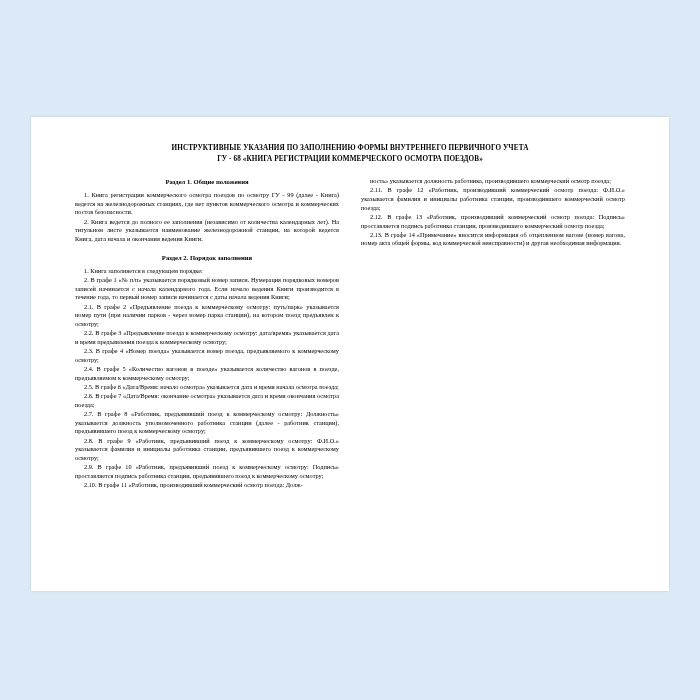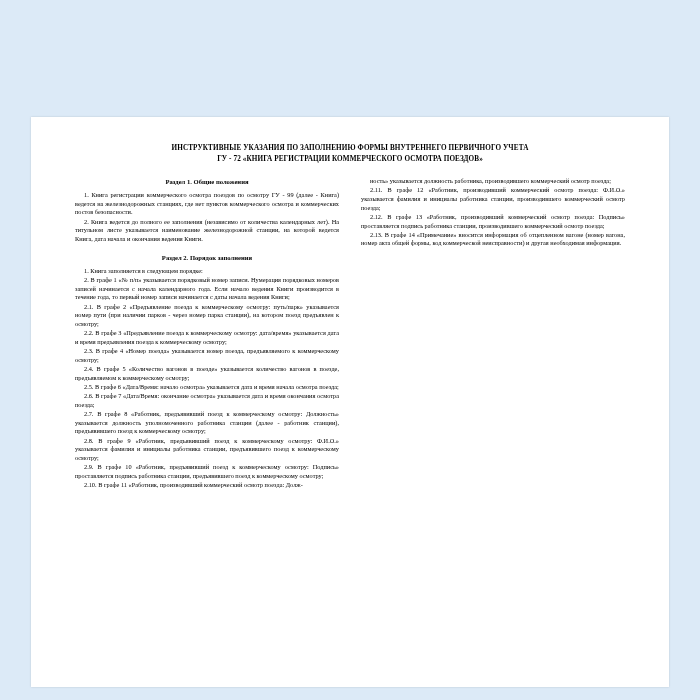--- a/index.html
+++ b/index.html
@@ -11,21 +11,21 @@
     height: 700px;
     background: #dceaf7;
     font-family: "Liberation Serif", serif;
     overflow: hidden;
   }
   .page {
     position: absolute;
     left: 31px;
     top: 117px;
     width: 638px;
-    height: 570px;
+    height: 474px;
     background: #ffffff;
     box-shadow: 0 0 2px rgba(0,0,0,0.15);
   }
   .page-inner {
     position: absolute;
     left: 0;
     top: 0;
     right: 0;
     bottom: 0;
     padding: 26px 44px 20px 44px;
@@ -78,21 +78,21 @@
   }
 </style>
 </head>
 <body>
 
 <div class="page">
   <div class="page-inner">
 
     <div class="doc-title">
       <div>ИНСТРУКТИВНЫЕ УКАЗАНИЯ ПО ЗАПОЛНЕНИЮ ФОРМЫ ВНУТРЕННЕГО ПЕРВИЧНОГО УЧЕТА</div>
-      <div>ГУ - 72 «КНИГА РЕГИСТРАЦИИ КОММЕРЧЕСКОГО ОСМОТРА ПОЕЗДОВ»</div>
+      <div>ГУ - 68 «КНИГА РЕГИСТРАЦИИ КОММЕРЧЕСКОГО ОСМОТРА ПОЕЗДОВ»</div>
     </div>
 
     <div class="columns">
 
       <div class="col left">
         <p class="sec-head">Раздел 1. Общие положения</p>
         <p class="para">1. Книга регистрации коммерческого осмотра поездов по осмотру ГУ - 99 (далее - Книга) ведется на железнодорожных станциях, где нет пунктов коммерческого осмотра и коммерческих постов безопасности.</p>
         <p class="para">2. Книга ведется до полного ее заполнения (независимо от количества календарных лет). На титульном листе указывается наименование железнодорожной станции, на которой ведется Книга, дата начала и окончания ведения Книги.</p>
 
         <p class="sec-head spaced">Раздел 2. Порядок заполнения</p>

